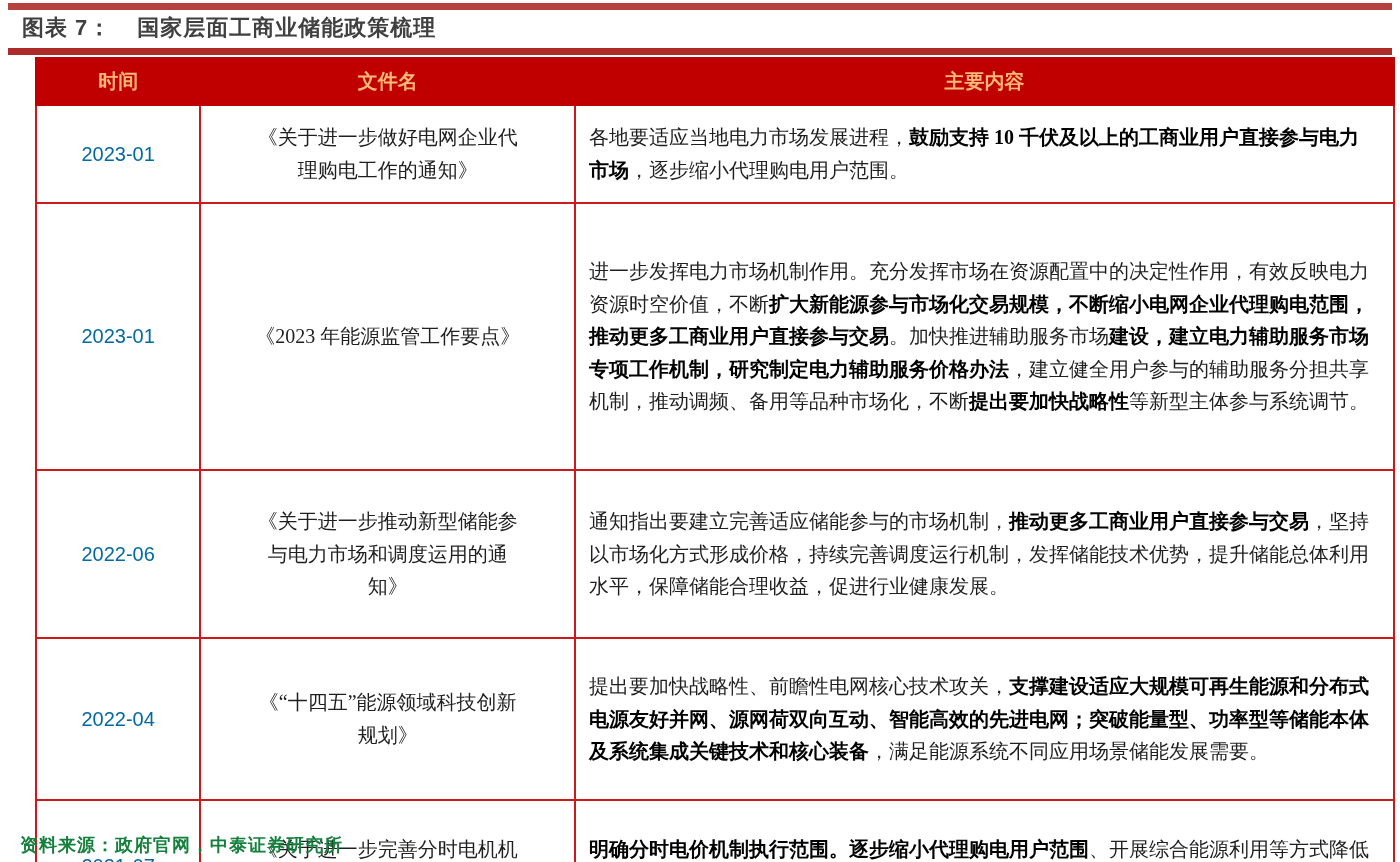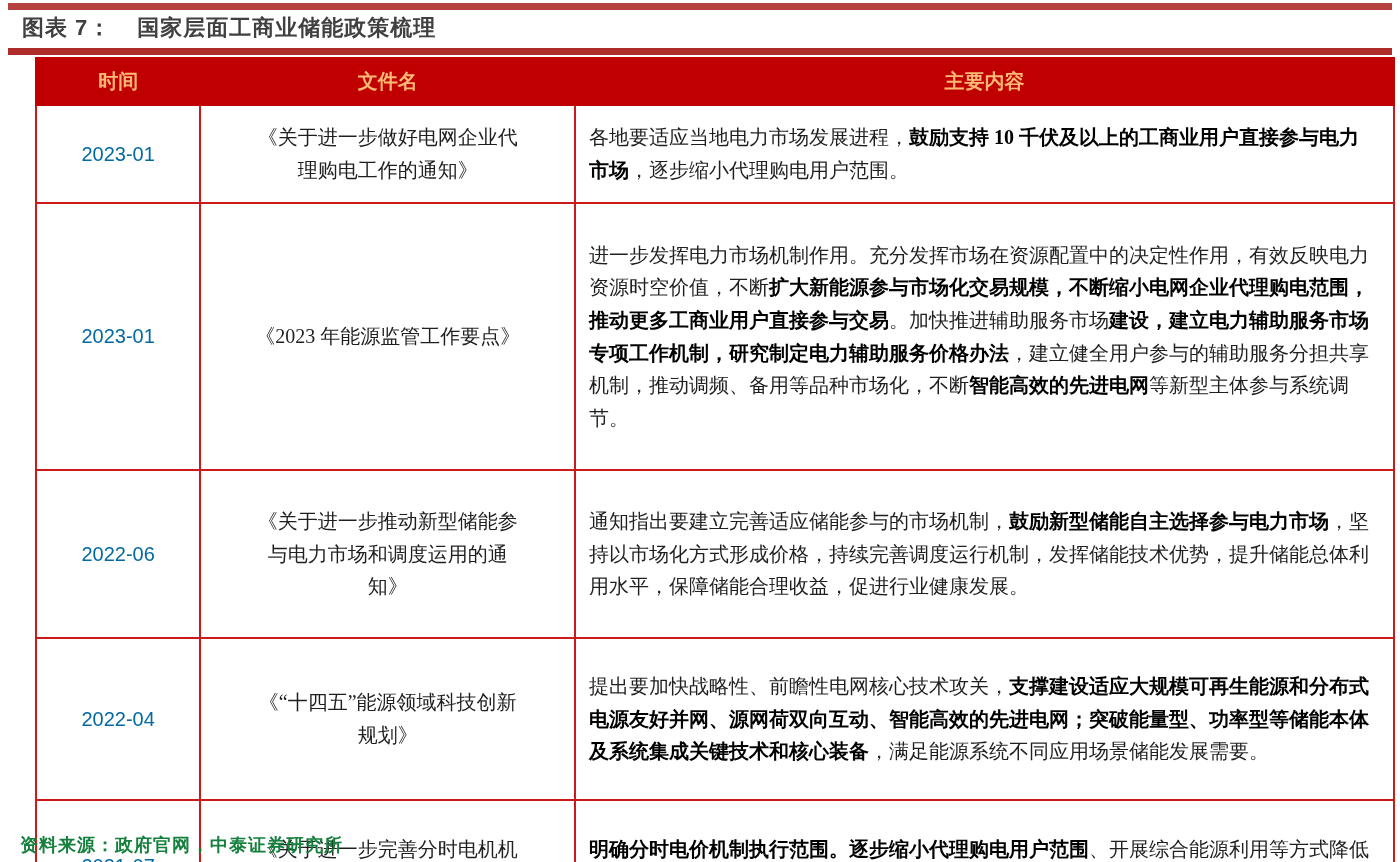--- a/index.html
+++ b/index.html
@@ -84,26 +84,26 @@
   </thead>
   <tbody>
       <tr class="r1">
         <td class="date-cell">2023-01</td>
         <td class="doc-cell">《关于进一步做好电网企业代理购电工作的通知》</td>
         <td class="content-cell"><span>各地要适应当地电力市场发展进程，</span><b>鼓励支持 10 千伏及以上的工商业用户直接参与电力市场</b><span>，逐步缩小代理购电用户范围。</span></td>
       </tr>
       <tr class="r2">
         <td class="date-cell">2023-01</td>
         <td class="doc-cell">《2023 年能源监管工作要点》</td>
-        <td class="content-cell"><span>进一步发挥电力市场机制作用。充分发挥市场在资源配置中的决定性作用，有效反映电力资源时空价值，不断</span><b>扩大新能源参与市场化交易规模，不断缩小电网企业代理购电范围，推动更多工商业用户直接参与交易</b><span>。加快推进辅助服务市场</span><b>建设，建立电力辅助服务市场专项工作机制，研究制定电力辅助服务价格办法</b><span>，建立健全用户参与的辅助服务分担共享机制，推动调频、备用等品种市场化，不断</span><b>智能高效的先进电网</b><span>等新型主体参与系统调节。</span></td>
+        <td class="content-cell"><span>进一步发挥电力市场机制作用。充分发挥市场在资源配置中的决定性作用，有效反映电力资源时空价值，不断</span><b>扩大新能源参与市场化交易规模，不断缩小电网企业代理购电范围，推动更多工商业用户直接参与交易</b><span>。加快推进辅助服务市场</span><b>建设，建立电力辅助服务市场专项工作机制，研究制定电力辅助服务价格办法</b><span>，建立健全用户参与的辅助服务分担共享机制，推动调频、备用等品种市场化，不断</span><b>提出要加快战略性</b><span>等新型主体参与系统调节。</span></td>
       </tr>
       <tr class="r3">
         <td class="date-cell">2022-06</td>
         <td class="doc-cell">《关于进一步推动新型储能参与电力市场和调度运用的通知》</td>
-        <td class="content-cell"><span>通知指出要建立完善适应储能参与的市场机制，</span><b>鼓励新型储能自主选择参与电力市场</b><span>，坚持以市场化方式形成价格，持续完善调度运行机制，发挥储能技术优势，提升储能总体利用水平，保障储能合理收益，促进行业健康发展。</span></td>
+        <td class="content-cell"><span>通知指出要建立完善适应储能参与的市场机制，</span><b>推动更多工商业用户直接参与交易</b><span>，坚持以市场化方式形成价格，持续完善调度运行机制，发挥储能技术优势，提升储能总体利用水平，保障储能合理收益，促进行业健康发展。</span></td>
       </tr>
       <tr class="r4">
         <td class="date-cell">2022-04</td>
         <td class="doc-cell">《“十四五”能源领域科技创新规划》</td>
         <td class="content-cell"><span>提出要加快战略性、前瞻性电网核心技术攻关，</span><b>支撑建设适应大规模可再生能源和分布式电源友好并网、源网荷双向互动、智能高效的先进电网；突破能量型、功率型等储能本体及系统集成关键技术和核心装备</b><span>，满足能源系统不同应用场景储能发展需要。</span></td>
       </tr>
       <tr class="r5">
         <td class="date-cell">2021-07</td>
         <td class="doc-cell">《关于进一步完善分时电机机制的通知》</td>
         <td class="content-cell"><b>明确分时电价机制执行范围。逐步缩小代理购电用户范围</b><span>、开展综合能源利用等方式降低高峰时段用电负荷、增加低谷用电量，通过改变用电时段来降低用电成本。</span></td>

